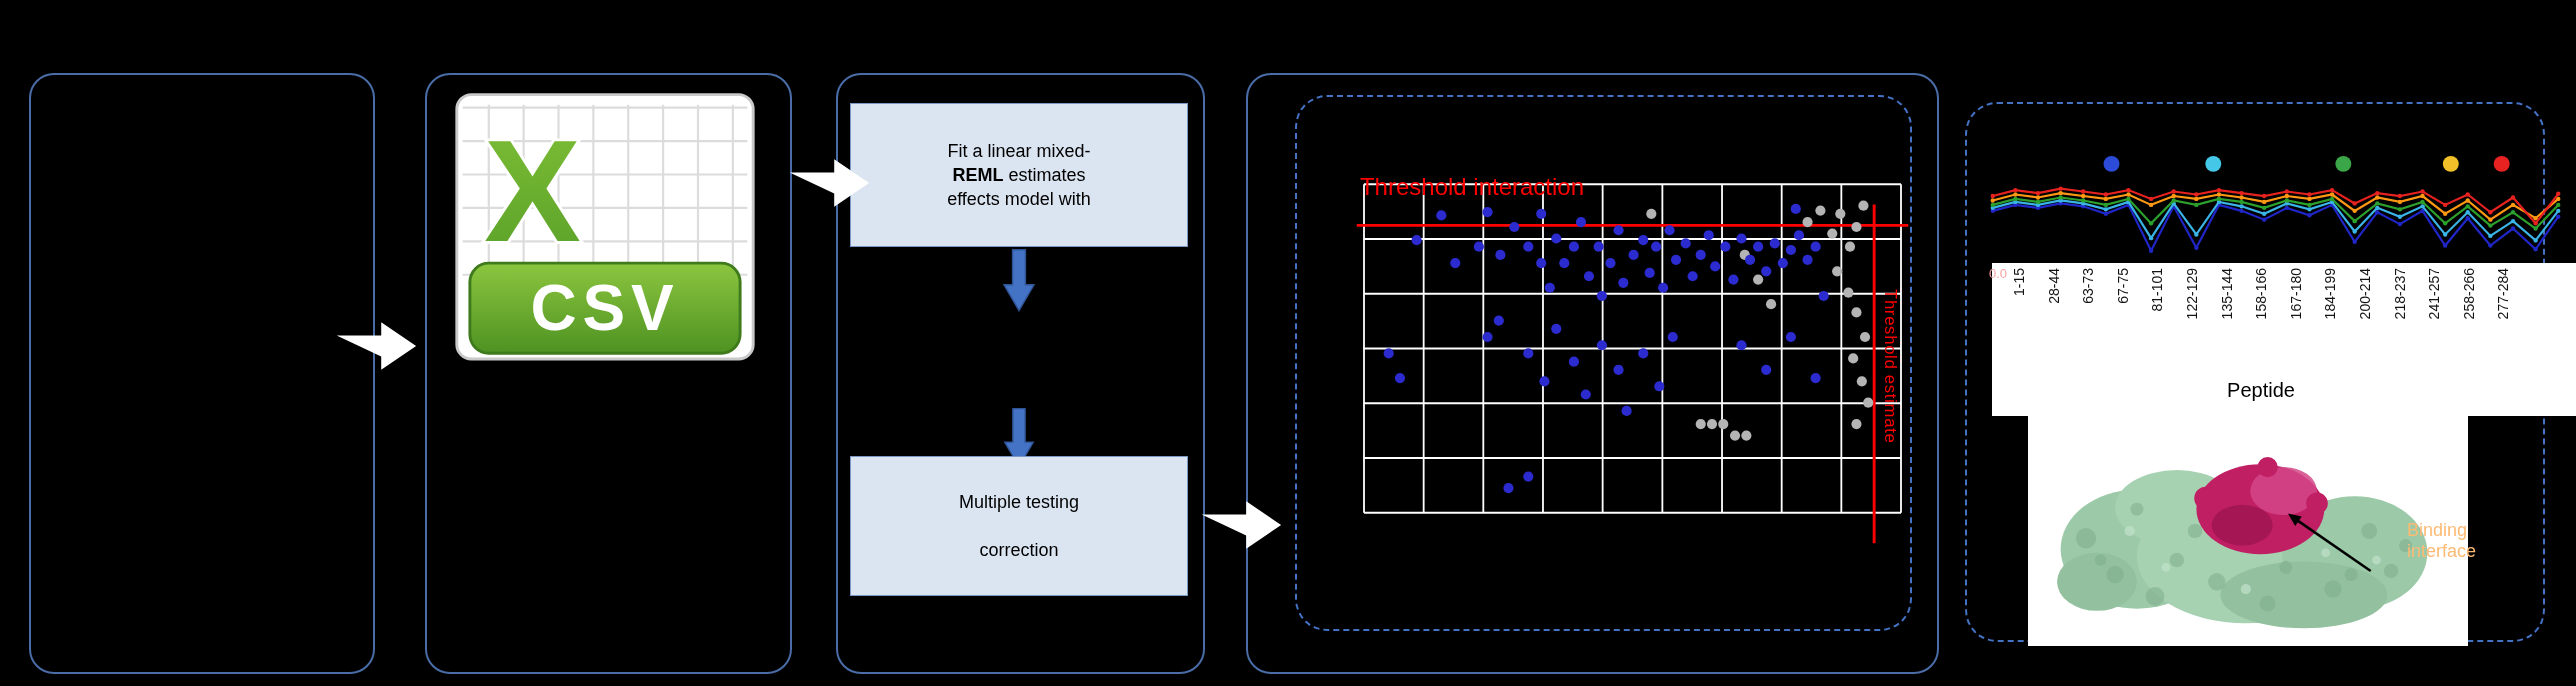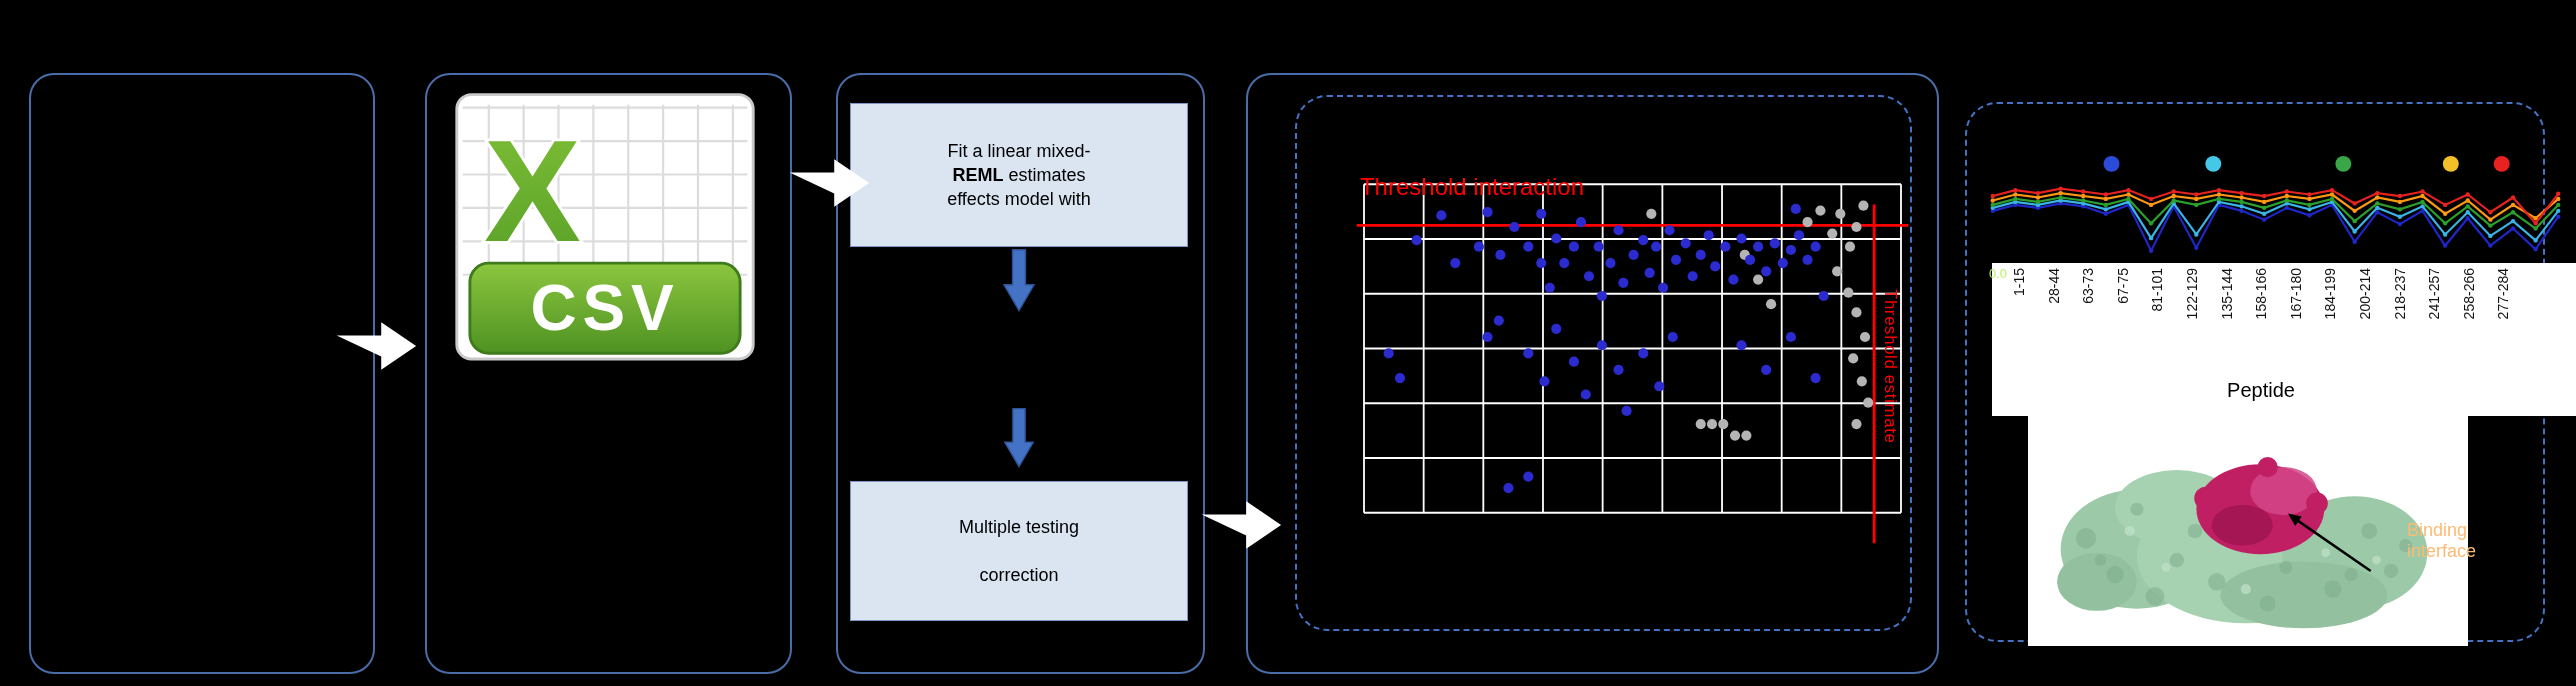--- a/index.html
+++ b/index.html
@@ -24,36 +24,36 @@
   #panel-4{left:1246px;top:73px;width:689px;height:597px;}
 
   #csv-icon{position:absolute;left:451px;top:90px;width:308px;height:278px;z-index:2;}
 
   #arrow-1{left:336px;top:320px;width:83px;height:52px;}
   #arrow-2{left:789px;top:157px;width:83px;height:52px;}
   #arrow-3{left:1201px;top:499px;width:83px;height:52px;}
 
   #step-1{top:103px;height:142px;}
   #step-2{top:314px;height:92px;}
-  #step-3{top:481px;height:138px;gap:24px;}
+  #step-3{top:456px;height:138px;gap:24px;}
   #darrow-1{left:1003px;top:249px;width:32px;height:63px;}
   #darrow-2{left:1003px;top:408px;width:32px;height:60px;}
 
   #dashed-4{left:1295px;top:95px;width:613px;height:532px;}
   #dashed-5{left:1965px;top:102px;width:576px;height:536px;}
 
   #scatter-title{position:absolute;left:1341px;top:150px;width:262px;text-align:center;
                  color:var(--threshold_red,#f00);font-size:24px;z-index:3;margin-top:23px;}
   #scatter-svg{position:absolute;left:1364px;top:184px;width:537px;height:329px;overflow:visible;z-index:2;}
   #scatter-side-label{position:absolute;left:1880px;top:289px;writing-mode:vertical-rl;
                       color:var(--threshold_red,#f00);font-size:16.7px;letter-spacing:0.7px;z-index:3;}
 
   #profile-svg{position:absolute;left:1992px;top:145px;width:567px;height:116px;overflow:visible;z-index:2;}
   #white-band{position:absolute;left:1992px;top:263px;width:584px;height:153px;background:#fff;z-index:2;}
-  #y-tick{position:absolute;left:1989px;top:266px;font-size:13px;color:#bef264;z-index:3;}
+  #y-tick{position:absolute;left:1989px;top:266px;font-size:13px;color:#fca5a5;z-index:3;}
   #peptide-labels{position:absolute;left:2003px;top:266px;width:538px;height:116px;z-index:3;}
   .pep-label{position:absolute;top:1.5px;writing-mode:vertical-rl;transform:rotate(180deg);
              transform-origin:center;font-size:14px;color:#141414;white-space:nowrap;}
   #peptide-axis-label{position:absolute;left:2152px;top:379px;width:218px;text-align:center;
                       font-size:20px;color:#000;z-index:3;}
 
   #protein-area{position:absolute;left:2028px;top:416px;width:440px;height:230px;background:#fff;z-index:2;}
   #protein-svg{position:absolute;left:0;top:5.8px;width:440px;height:218px;}
   #binding-label{position:absolute;left:2362px;top:520px;width:109px;color:#fdba74;font-size:18px;
                  line-height:1.18;z-index:4;margin-left:45px;}

